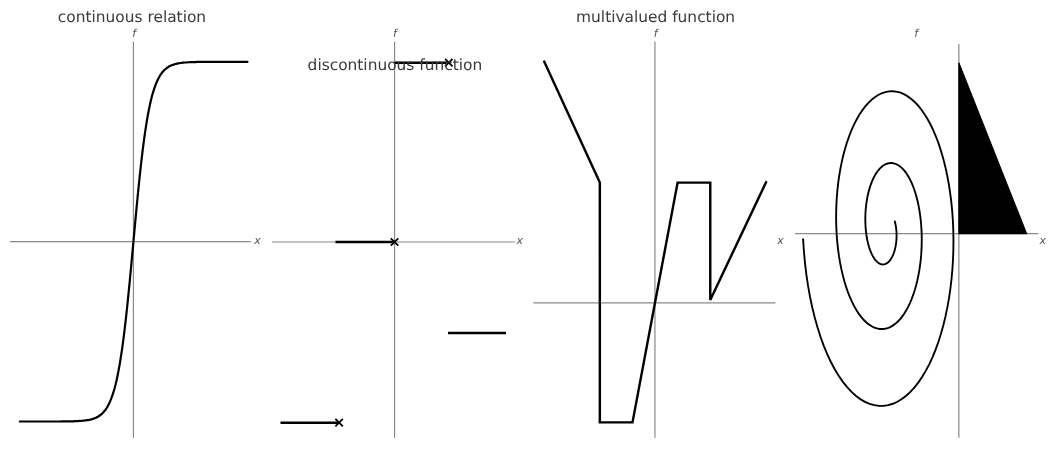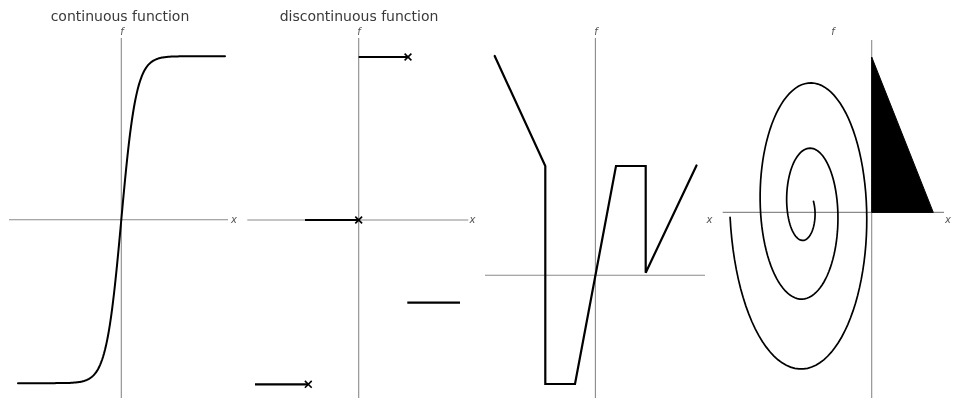--- a/index.html
+++ b/index.html
@@ -48,22 +48,23 @@
       <path d="M304.90000000000003,380.90000000000003 L311.7,387.7 M304.90000000000003,387.7 L311.7,380.90000000000003" stroke="#000000" stroke-width="1.6" fill="none"></path>
       <line x1="595.4" y1="38" x2="595.4" y2="398" stroke="#8a8a8a" stroke-width="1.1"></line>
       <line x1="485" y1="275.3" x2="705" y2="275.3" stroke="#8a8a8a" stroke-width="1.1"></line>
       <path d="M494.7,56 L545.3,166 L545.3,384 L575,384 L616,166 L645.7,166 L645.7,272.7 L696.5,165.5" fill="none" stroke="#000000" stroke-width="2.2" stroke-linejoin="miter" stroke-linecap="round"></path>
       <line x1="871.7" y1="40" x2="871.7" y2="398" stroke="#8a8a8a" stroke-width="1.1"></line>
       <line x1="722.7" y1="212.4" x2="944" y2="212.4" stroke="#8a8a8a" stroke-width="1.1"></line>
       <path d="M813.47,201.26 L813.71,202.30 L813.96,203.36 L814.18,204.47 L814.39,205.62 L814.58,206.82 L814.74,208.07 L814.87,209.35 L814.97,210.68 L815.04,212.04 L815.07,213.44 L815.07,214.86 L815.03,216.30 L814.95,217.76 L814.83,219.23 L814.67,220.71 L814.46,222.18 L814.22,223.65 L813.93,225.10 L813.59,226.53 L813.21,227.93 L812.79,229.29 L812.32,230.60 L811.81,231.87 L811.26,233.07 L810.67,234.21 L810.04,235.28 L809.37,236.26 L808.67,237.15 L807.93,237.95 L807.16,238.65 L806.36,239.24 L805.53,239.72 L804.68,240.07 L803.81,240.30 L802.92,240.41 L802.02,240.38 L801.11,240.21 L800.19,239.90 L799.27,239.45 L798.35,238.85 L797.44,238.11 L796.53,237.22 L795.64,236.18 L794.77,235.00 L793.92,233.67 L793.10,232.20 L792.30,230.58 L791.55,228.83 L790.83,226.95 L790.16,224.94 L789.53,222.80 L788.96,220.55 L788.44,218.19 L787.98,215.72 L787.59,213.17 L787.26,210.52 L787.00,207.80 L786.80,205.02 L786.69,202.17 L786.65,199.29 L786.69,196.37 L786.80,193.42 L787.00,190.47 L787.28,187.52 L787.65,184.58 L788.09,181.67 L788.62,178.81 L789.24,175.99 L789.93,173.24 L790.70,170.58 L791.56,168.00 L792.49,165.53 L793.49,163.18 L794.57,160.95 L795.72,158.87 L796.93,156.95 L798.20,155.19 L799.54,153.60 L800.92,152.20 L802.36,151.00 L803.84,150.00 L805.35,149.21 L806.91,148.64 L808.48,148.30 L810.08,148.19 L811.70,148.32 L813.32,148.69 L814.95,149.30 L816.57,150.16 L818.18,151.27 L819.77,152.62 L821.34,154.22 L822.87,156.07 L824.37,158.16 L825.82,160.48 L827.22,163.03 L828.56,165.81 L829.83,168.81 L831.03,172.02 L832.16,175.42 L833.20,179.02 L834.15,182.79 L835.00,186.73 L835.76,190.82 L836.41,195.05 L836.95,199.41 L837.38,203.87 L837.69,208.42 L837.89,213.05 L837.95,217.73 L837.90,222.46 L837.72,227.20 L837.41,231.95 L836.97,236.68 L836.40,241.37 L835.70,246.00 L834.87,250.56 L833.92,255.03 L832.84,259.38 L831.64,263.59 L830.32,267.65 L828.89,271.54 L827.34,275.25 L825.69,278.74 L823.93,282.01 L822.08,285.03 L820.13,287.80 L818.10,290.30 L815.99,292.51 L813.82,294.43 L811.58,296.03 L809.28,297.31 L806.94,298.26 L804.57,298.87 L802.16,299.13 L799.74,299.04 L797.30,298.60 L794.87,297.79 L792.44,296.62 L790.03,295.09 L787.66,293.19 L785.32,290.94 L783.03,288.33 L780.80,285.38 L778.64,282.08 L776.55,278.44 L774.55,274.49 L772.65,270.22 L770.85,265.65 L769.17,260.80 L767.61,255.68 L766.17,250.30 L764.88,244.70 L763.72,238.87 L762.72,232.85 L761.87,226.66 L761.18,220.31 L760.66,213.84 L760.31,207.26 L760.13,200.61 L760.13,193.90 L760.31,187.16 L760.66,180.42 L761.20,173.70 L761.92,167.03 L762.82,160.45 L763.89,153.96 L765.15,147.61 L766.57,141.42 L768.17,135.41 L769.93,129.62 L771.85,124.05 L773.93,118.75 L776.16,113.73 L778.53,109.02 L781.03,104.64 L783.66,100.61 L786.40,96.95 L789.26,93.68 L792.21,90.81 L795.24,88.37 L798.36,86.36 L801.53,84.80 L804.76,83.70 L808.04,83.07 L811.33,82.92 L814.65,83.24 L817.97,84.06 L821.28,85.36 L824.56,87.15 L827.81,89.43 L831.01,92.20 L834.15,95.44 L837.21,99.15 L840.18,103.32 L843.05,107.94 L845.81,112.99 L848.45,118.47 L850.95,124.35 L853.30,130.61 L855.49,137.24 L857.52,144.21 L859.36,151.50 L861.02,159.08 L862.48,166.93 L863.74,175.02 L864.79,183.31 L865.63,191.79 L866.24,200.41 L866.62,209.15 L866.78,217.97 L866.70,226.84 L866.39,235.72 L865.84,244.59 L865.05,253.40 L864.03,262.12 L862.78,270.72 L861.29,279.16 L859.58,287.41 L857.64,295.43 L855.49,303.19 L853.12,310.66 L850.55,317.80 L847.79,324.58 L844.83,330.99 L841.70,336.97 L838.41,342.52 L834.95,347.60 L831.36,352.19 L827.63,356.27 L823.78,359.81 L819.84,362.80 L815.80,365.22 L811.68,367.06 L807.51,368.30 L803.30,368.94 L799.05,368.96 L794.80,368.37 L790.55,367.15 L786.32,365.31 L782.13,362.84 L777.99,359.76 L773.93,356.07 L769.95,351.77 L766.08,346.89 L762.33,341.42 L758.71,335.40 L755.24,328.83 L751.94,321.74 L748.82,314.16 L745.89,306.10 L743.16,297.59 L740.66,288.67 L738.38,279.36 L736.35,269.70 L734.57,259.72 L733.04,249.45 L731.79,238.94 L730.80,228.23 L730.10,217.35" fill="none" stroke="#000000" stroke-width="1.7" stroke-linecap="round"></path>
       <polygon points="871.7,57 871.7,212.4 933.3,212.4" fill="#000000" stroke="#000000"></polygon>
     </svg>
 
-  <div class="panel-title" style="left: 0px;">continuous function</div>
-  <div class="panel-title" style="left: 239px;">discontinuous function</div>
+  <div class="panel-title" style="left: 0px;">continuous relation</div>
+  <div class="panel-title" style="left: 239px; margin-top: 44px;">discontinuous function</div>
+  <div class="panel-title" style="left: 476px;">multivalued function</div>
 
   <span class="axis-letter" style="left: 122px; top: 32px;">f</span>
   <span class="axis-letter" style="left: 359px; top: 32px;">f</span>
   <span class="axis-letter" style="left: 596px; top: 32px;">f</span>
   <span class="axis-letter" style="left: 833px; top: 32px;">f</span>
 
   <span class="axis-letter" style="left: 234px; top: 220px;">x</span>
   <span class="axis-letter" style="left: 472.5px; top: 220px;">x</span>
   <span class="axis-letter" style="left: 709.5px; top: 220px;">x</span>
   <span class="axis-letter" style="left: 948px; top: 220px;">x</span>

